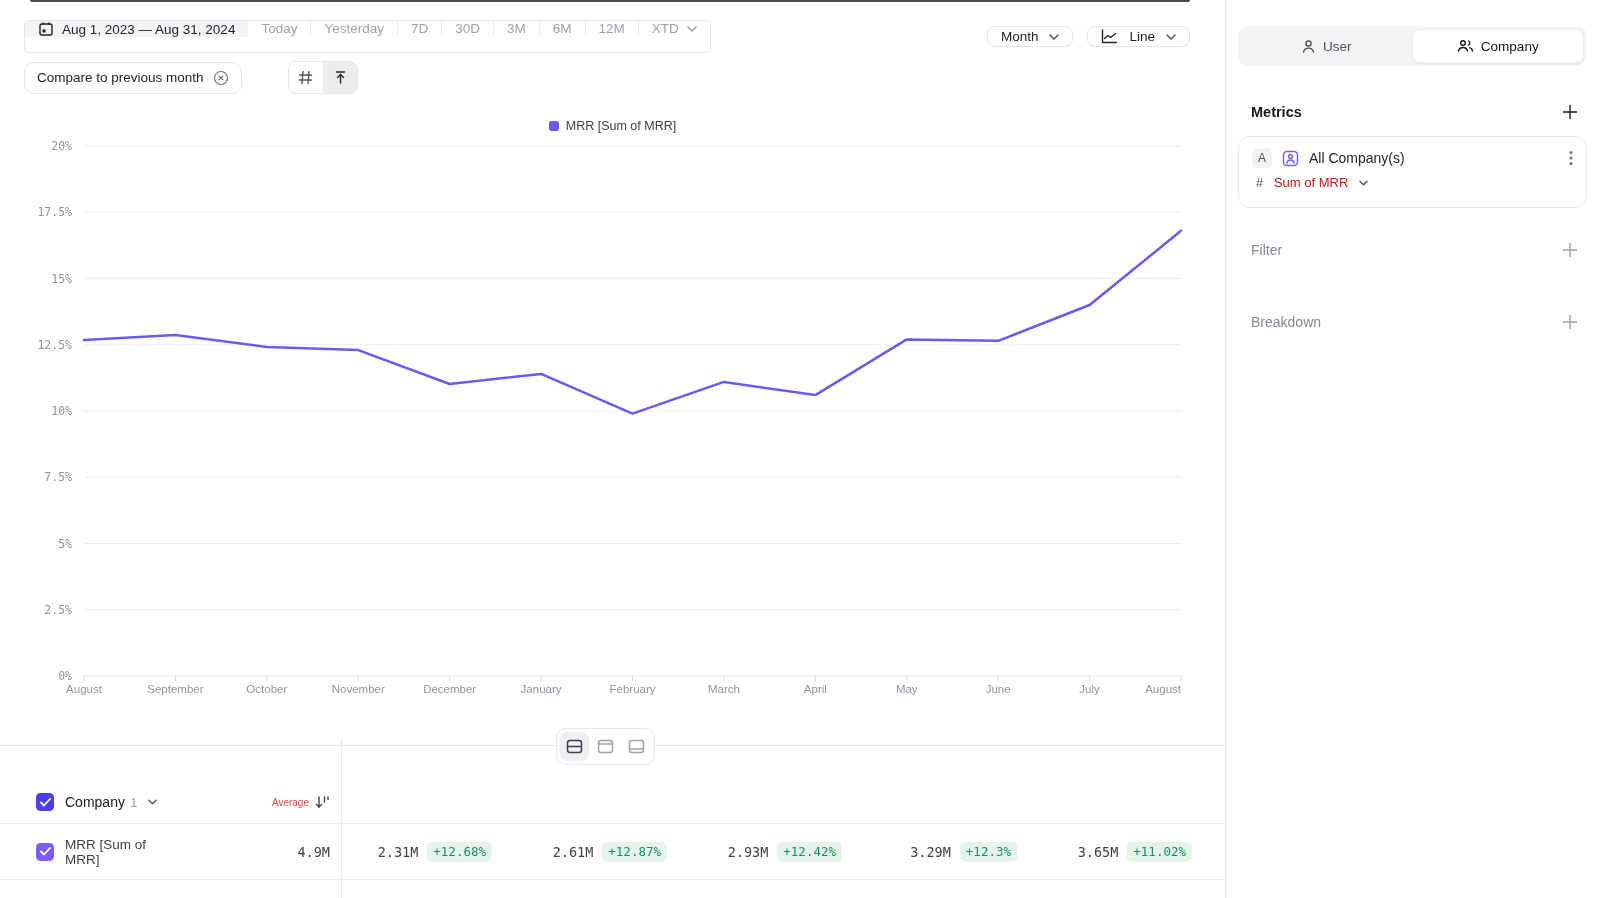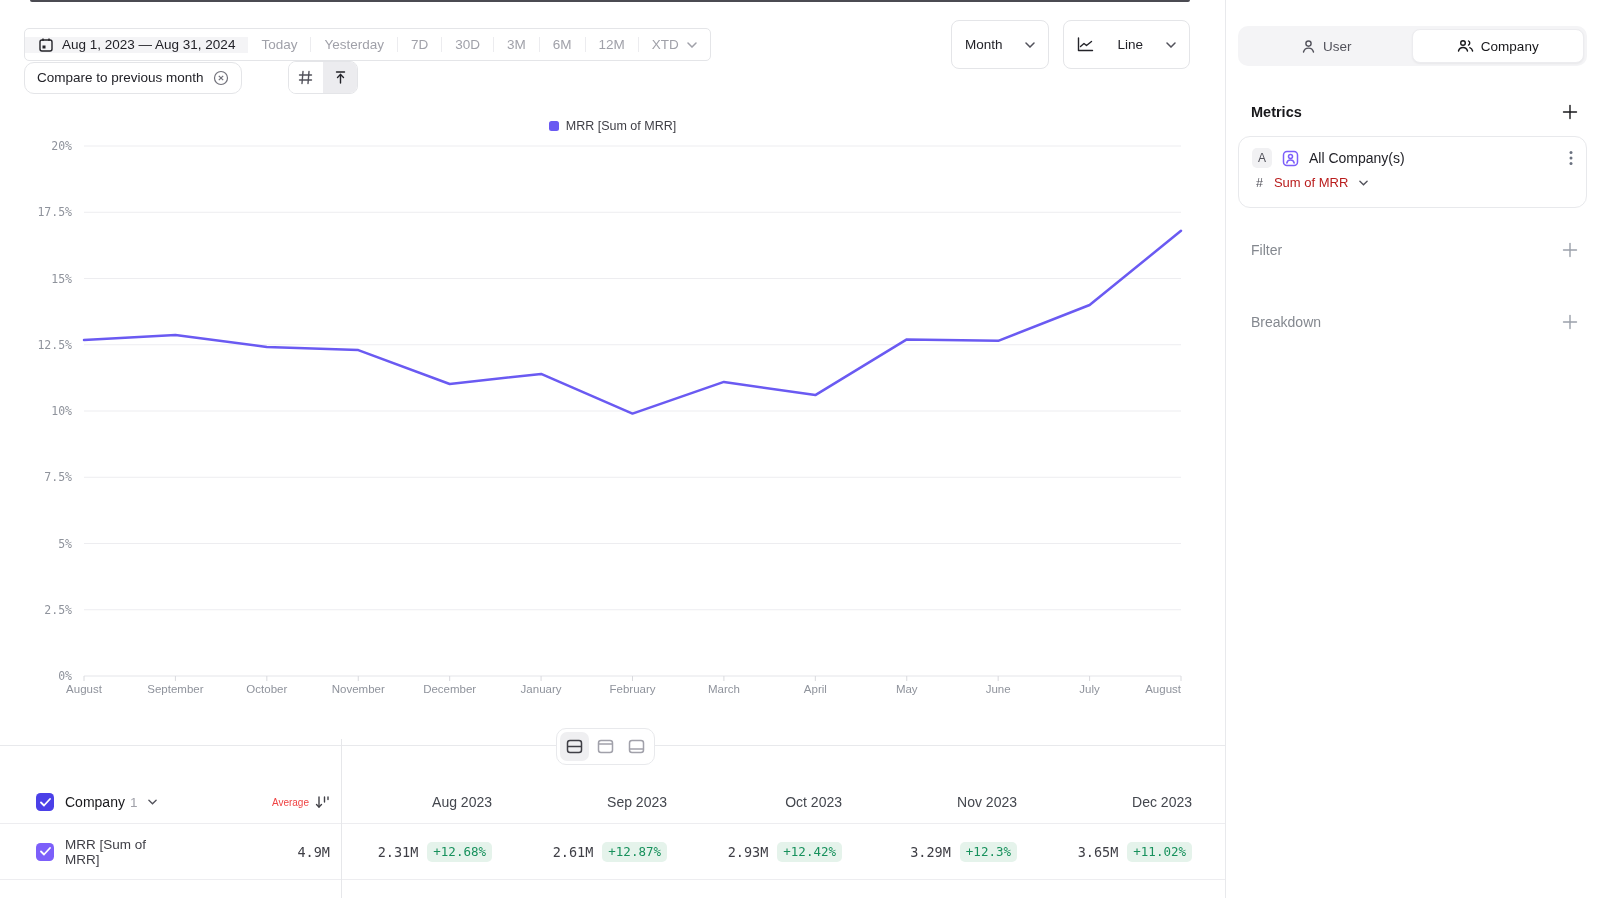--- a/index.html
+++ b/index.html
@@ -10,29 +10,29 @@
   .sidebar { position:absolute; left:1225px; top:0; width:375px; height:898px;
     background:#fff; border-left:1px solid #e8e9ec; }
   .mono { font-family:"DejaVu Sans Mono", monospace;text-align:right; }
 
   .top-edge { position:absolute; left:30px; top:0; width:1160px; height:2px;
     background:#4b4b52; border-radius:0 0 2px 2px; }
 
   
   .toolbar-row1 { position:absolute; left:24px; top:20px; right:35px;
     display:flex; justify-content:space-between; align-items:center; }
-  .date-group { display:inline-flex; align-items:center; height:33px;
+  .date-group { display:inline-flex; align-items:flex-start; height:33px;
     border:1px solid #e4e5e8; border-radius:5px; overflow:hidden; background:#fff; }
   .seg { display:inline-flex; align-items:center; gap:8px; padding:0 13px;
     background:#fff; border:none; border-left:1px solid #ececef; font-size:13.5px;
     color:#a0a1a9; cursor:pointer; font-family:inherit; white-space:nowrap; }
   .seg:first-child { border-left:none; }
   .seg.date-display { background:#f4f4f6; color:#232329; font-weight:500; }
   .right-controls { display:inline-flex; gap:14px; }
-  .btn { display:inline-flex; align-items:center; gap:23px; height:49px; padding:0 13px;
+  .btn { display:inline-flex; align-items:center; gap:11px; height:21px; padding:0 13px;
     border:1px solid #e4e5e8; border-radius:8px; background:#fff; font-size:13.5px;
     color:#232329; font-weight:500; cursor:pointer; font-family:inherit; }
 
   .toolbar-row2 { position:absolute; left:24px; top:61px; display:flex; gap:46px; align-items:center; }
   .chip { display:inline-flex; align-items:center; gap:9px; height:32px; padding:0 12px;
     border:1px solid #e4e5e8; border-radius:10px; background:#fff; font-size:13.5px;
     color:#232329; cursor:pointer; font-family:inherit; }
   .toggle-group { display:inline-flex; height:33px; border:1px solid #e4e5e8;
     border-radius:8px; overflow:hidden; background:#fff; }
   .toggle-group button { width:34px; border:none; background:#fff; display:flex;
@@ -306,27 +306,20 @@
         <span style="display:flex">
           <svg width="15" height="14" viewBox="0 0 15 14" fill="none" stroke="#3f3f46" stroke-width="1.4" stroke-linecap="round">
             <line x1="4" y1="2" x2="4" y2="12"></line>
               <polyline points="1.5,9.5 4,12 6.5,9.5"></polyline>
             <line x1="9.5" y1="2" x2="9.5" y2="7"></line>
               <line x1="13" y1="2" x2="13" y2="4.5"></line>
           </svg>
         </span>
       </div>
       <div class="col-divider"></div>
-      <div class="months">
-          <div class="month-col">Aug 2023</div>
-          <div class="month-col">Sep 2023</div>
-          <div class="month-col">Oct 2023</div>
-          <div class="month-col">Nov 2023</div>
-          <div class="month-col">Dec 2023</div>
-        </div>
     </div>
 
     <div class="tbl-row">
       <div class="cell-name">
         <span class="checkbox lite">
           <svg width="11" height="9" viewBox="0 0 11 9" fill="none" stroke="#fff" stroke-width="1.8" stroke-linecap="round" stroke-linejoin="round">
               <polyline points="1,4.5 4,7.5 10,1"></polyline>
             </svg>
         </span>
         <span class="row-name">MRR [Sum of MRR]</span>

